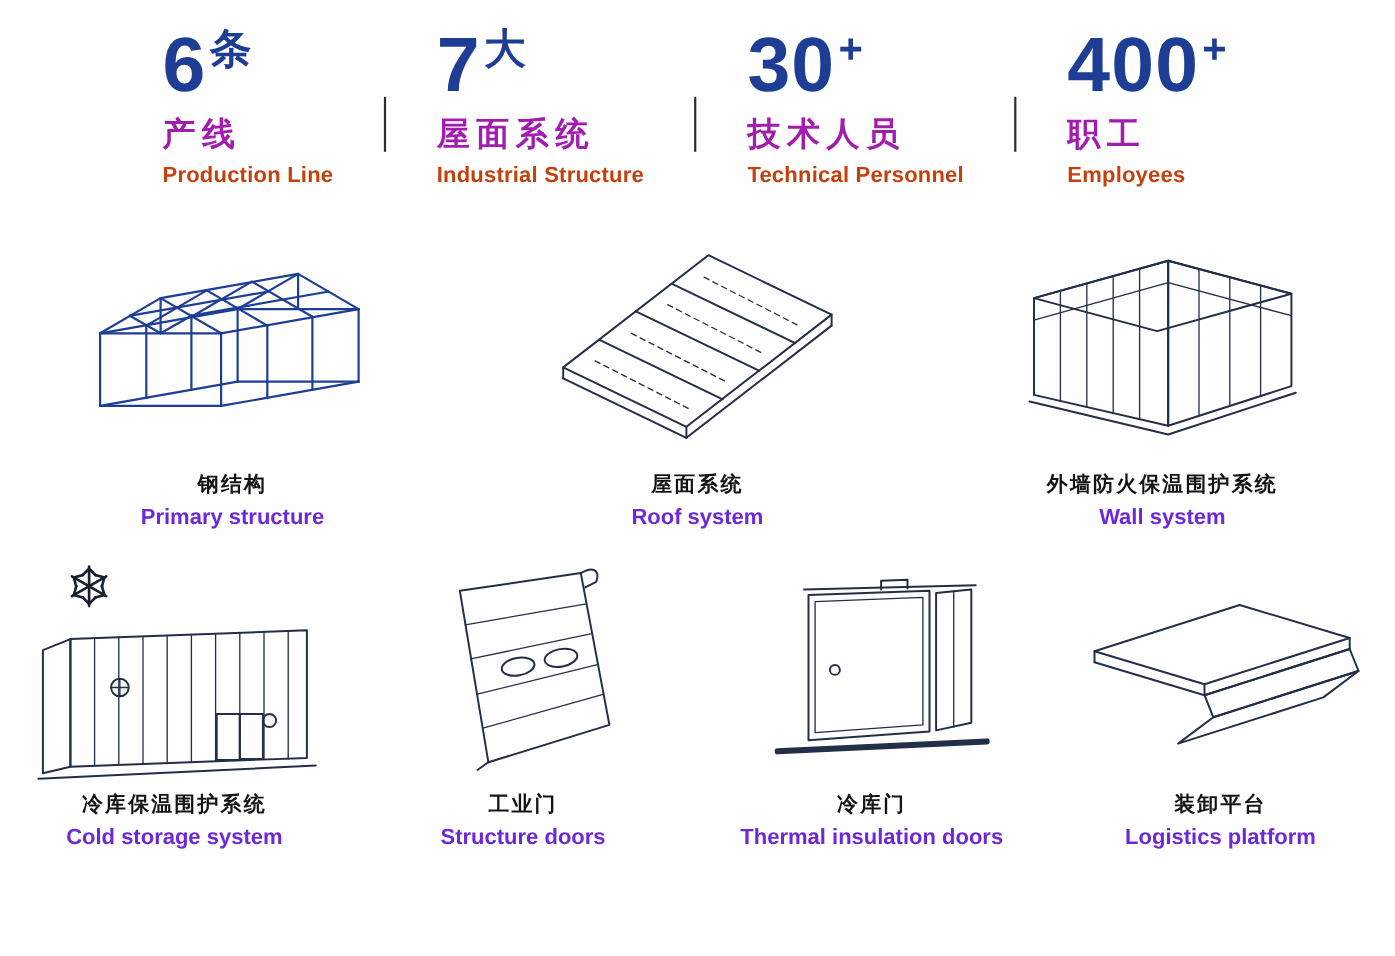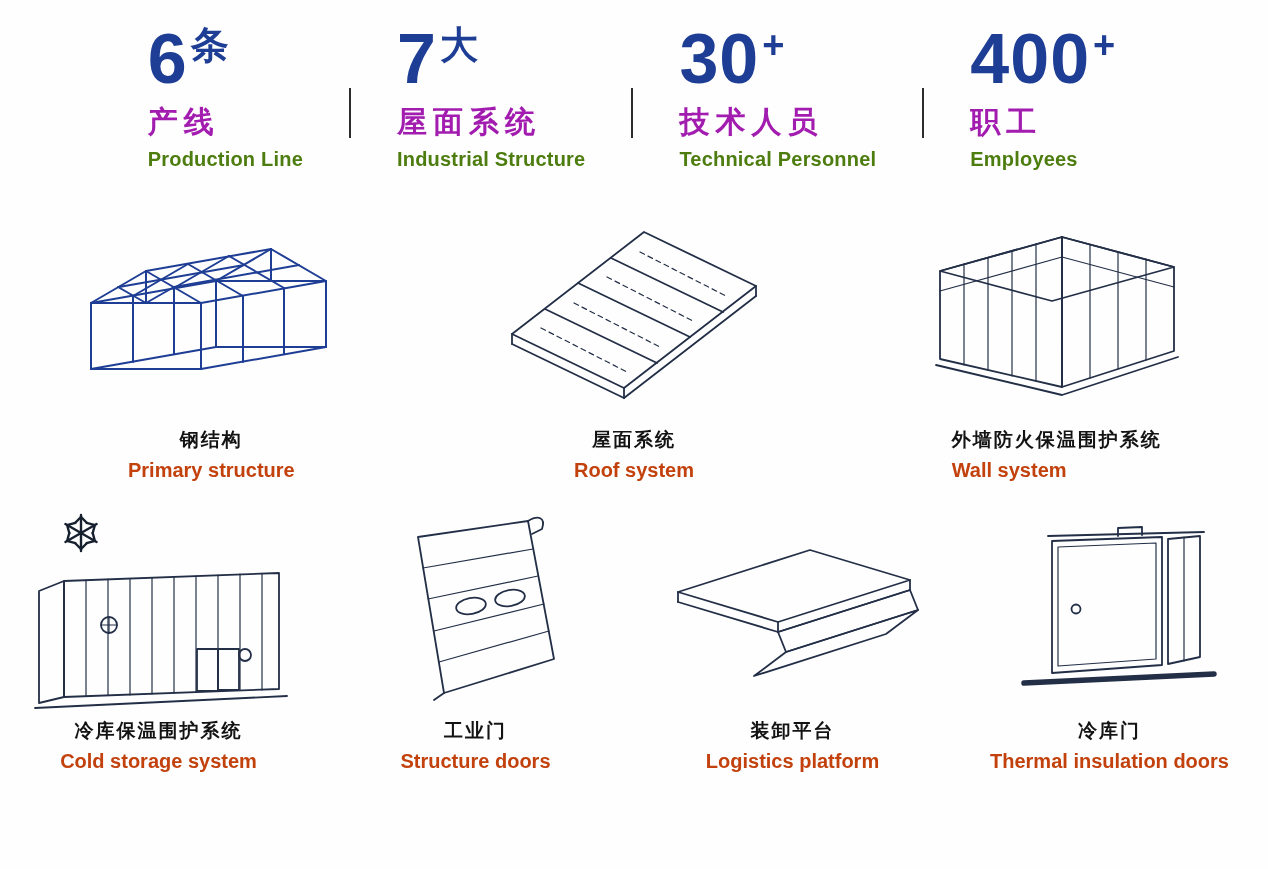--- a/index.html
+++ b/index.html
@@ -25,40 +25,40 @@
   }
   .stat-suffix{
     font-size:38px;font-weight:800;color:var(--accent);
     vertical-align:top;line-height:1.15;margin-left:3px;
   }
   .stat-zh{
     font-size:30px;font-weight:700;color:#a21caf;
     letter-spacing:6px;margin-top:8px;
   }
   .stat-en{
-    font-size:20px;font-weight:700;color:#4d7c0f;margin-top:5px;letter-spacing:0.2px;
+    font-size:20px;font-weight:700;color:#c2410c;margin-top:5px;letter-spacing:0.2px;
   }
   .stat-divider{
     width:2px;height:50px;background:#2d2d2d;margin:64px 46px 0 46px;flex:none;
   }
   
   .products-row{display:flex;}
   .row-3{margin-top:34px;}
   .row-4{margin-top:28px;}
   .product{flex:1;margin:0;display:flex;flex-direction:column;align-items:center;}
   .illus{
     height:212px;display:flex;align-items:center;justify-content:center;
   }
   .row-4 .illus{height:198px;}
   .p-zh{
     font-size:19px;font-weight:700;color:#131313;letter-spacing:2px;
     text-align:center;margin-top:10px;
   }
   .p-en{
-    font-size:20px;font-weight:600;color:#c2410c;text-align:left;margin-top:6px;
+    font-size:20px;font-weight:600;color:#6d28d9;text-align:center;margin-top:6px;
   }
   
   .ln{fill:none;stroke:var(--ink);stroke-width:1.8;stroke-linejoin:round;stroke-linecap:round;}
   .ac{stroke:var(--accent);stroke-width:2;}
   .thin{stroke-width:1.2;}
   .thick{stroke-width:5.5;}
   .dash{stroke-dasharray:5 4;}
   .sfw{stroke:#16202e;stroke-width:2.4;fill:none;stroke-linecap:round;}
 </style>
 </head>
@@ -268,55 +268,55 @@
         </svg>
       </div>
       <figcaption>
         <div class="p-zh">工业门</div>
         <div class="p-en">Structure doors</div>
       </figcaption>
     </figure>
 
     <figure class="product">
       <div class="illus">
+        <svg width="260" height="200" viewBox="0 0 260 200">
+          <g class="ln">
+            <line x1="68" y1="27" x2="224" y2="23"></line>
+            <polyline points="138,27 138,19 162,18 162,26"></polyline>
+            <polygon points="72,32 182,28 182,156 72,164"></polygon>
+            <polygon points="78,38 176,34 176,150 78,157" class="thin"></polygon>
+            <circle cx="96" cy="100" r="4.5"></circle>
+            <polygon points="188,30 220,27 220,148 188,155"></polygon>
+            <line class="thin" x1="204" y1="28" x2="204" y2="152"></line>
+            <line class="thick" x1="44" y1="174" x2="234" y2="165"></line>
+          </g>
+        </svg>
+      </div>
+      <figcaption>
+        <div class="p-zh">冷库门</div>
+        <div class="p-en">Thermal insulation doors</div>
+      </figcaption>
+    </figure>
+
+    <figure class="product">
+      <div class="illus">
         <svg width="265" height="175" viewBox="0 0 265 175">
           <g class="ln">
             <polygon points="18,70 150,28 250,58 118,100"></polygon>
             <line x1="18" y1="70" x2="18" y2="80"></line>
             <line x1="118" y1="100" x2="118" y2="110"></line>
             <line x1="250" y1="58" x2="250" y2="68"></line>
             <line x1="18" y1="80" x2="118" y2="110"></line>
             <line x1="118" y1="110" x2="250" y2="68"></line>
             <polygon points="118,110 250,68 258,88 126,130"></polygon>
             <polygon points="126,130 258,88 226,112 94,154"></polygon>
           </g>
         </svg>
       </div>
       <figcaption>
         <div class="p-zh">装卸平台</div>
         <div class="p-en">Logistics platform</div>
       </figcaption>
     </figure>
 
-    <figure class="product">
-      <div class="illus">
-        <svg width="260" height="200" viewBox="0 0 260 200">
-          <g class="ln">
-            <line x1="68" y1="27" x2="224" y2="23"></line>
-            <polyline points="138,27 138,19 162,18 162,26"></polyline>
-            <polygon points="72,32 182,28 182,156 72,164"></polygon>
-            <polygon points="78,38 176,34 176,150 78,157" class="thin"></polygon>
-            <circle cx="96" cy="100" r="4.5"></circle>
-            <polygon points="188,30 220,27 220,148 188,155"></polygon>
-            <line class="thin" x1="204" y1="28" x2="204" y2="152"></line>
-            <line class="thick" x1="44" y1="174" x2="234" y2="165"></line>
-          </g>
-        </svg>
-      </div>
-      <figcaption>
-        <div class="p-zh">冷库门</div>
-        <div class="p-en">Thermal insulation doors</div>
-      </figcaption>
-    </figure>
-
   </section>
 
 </div>
 
 </body></html>

